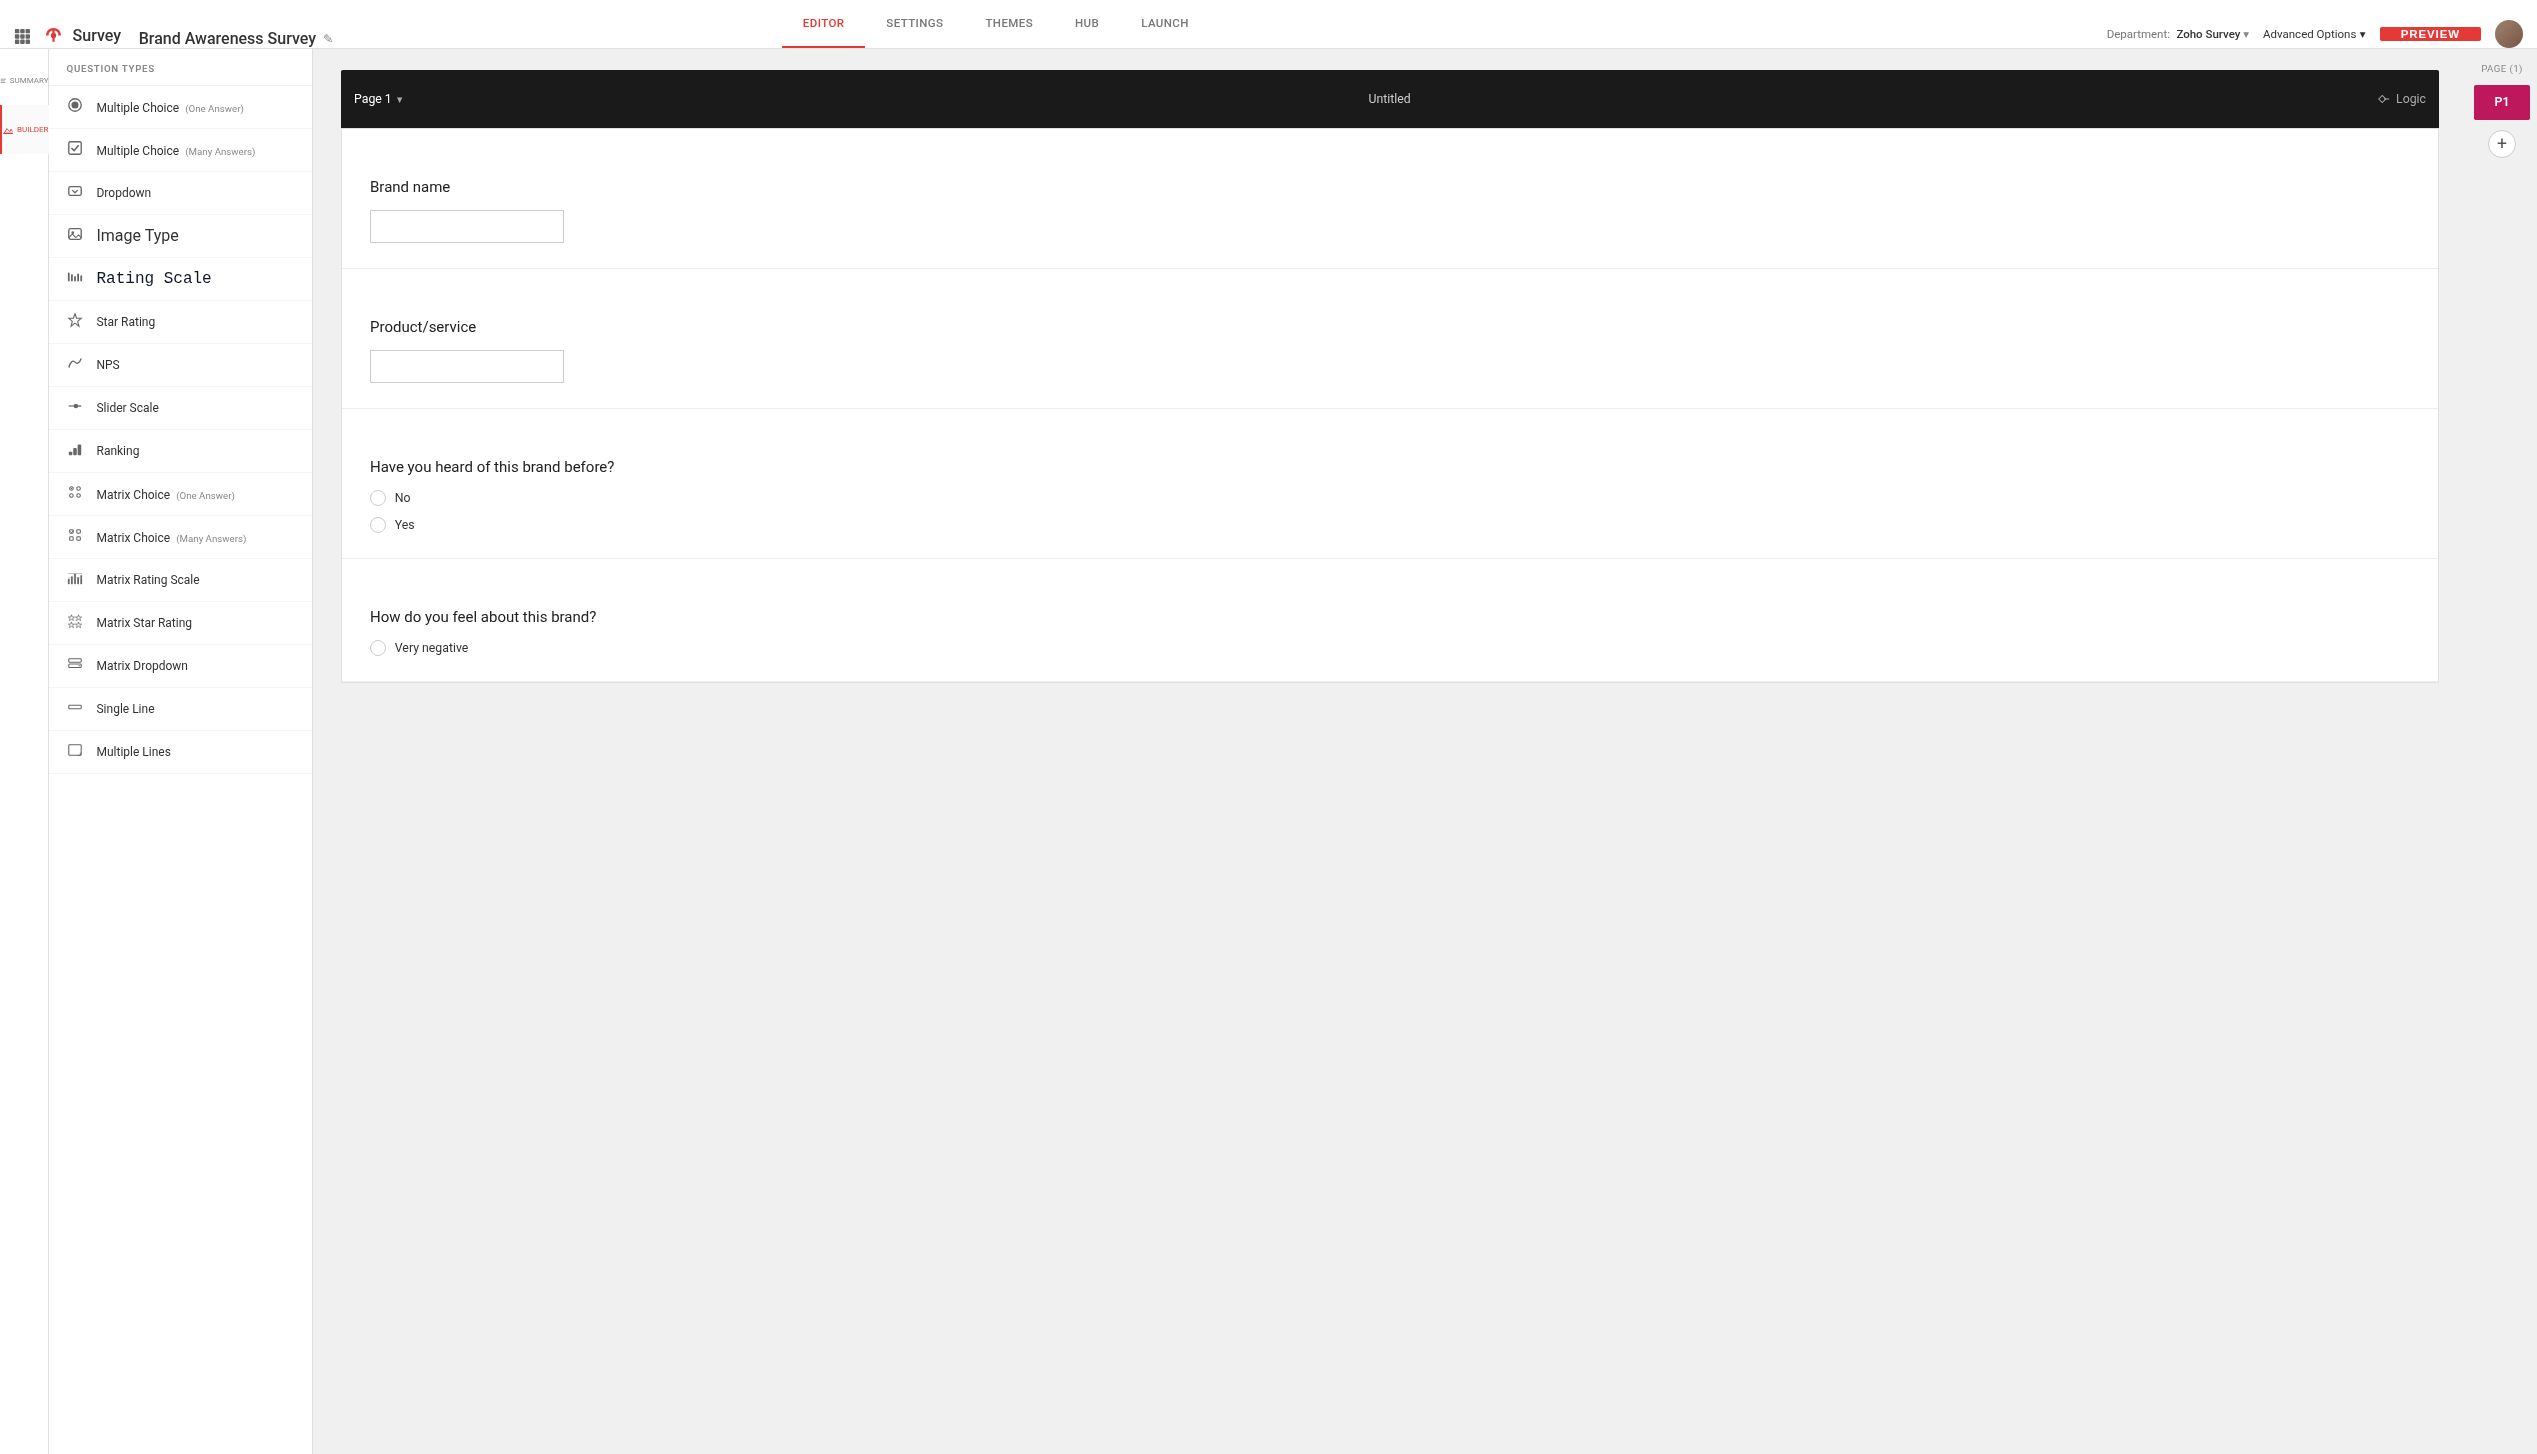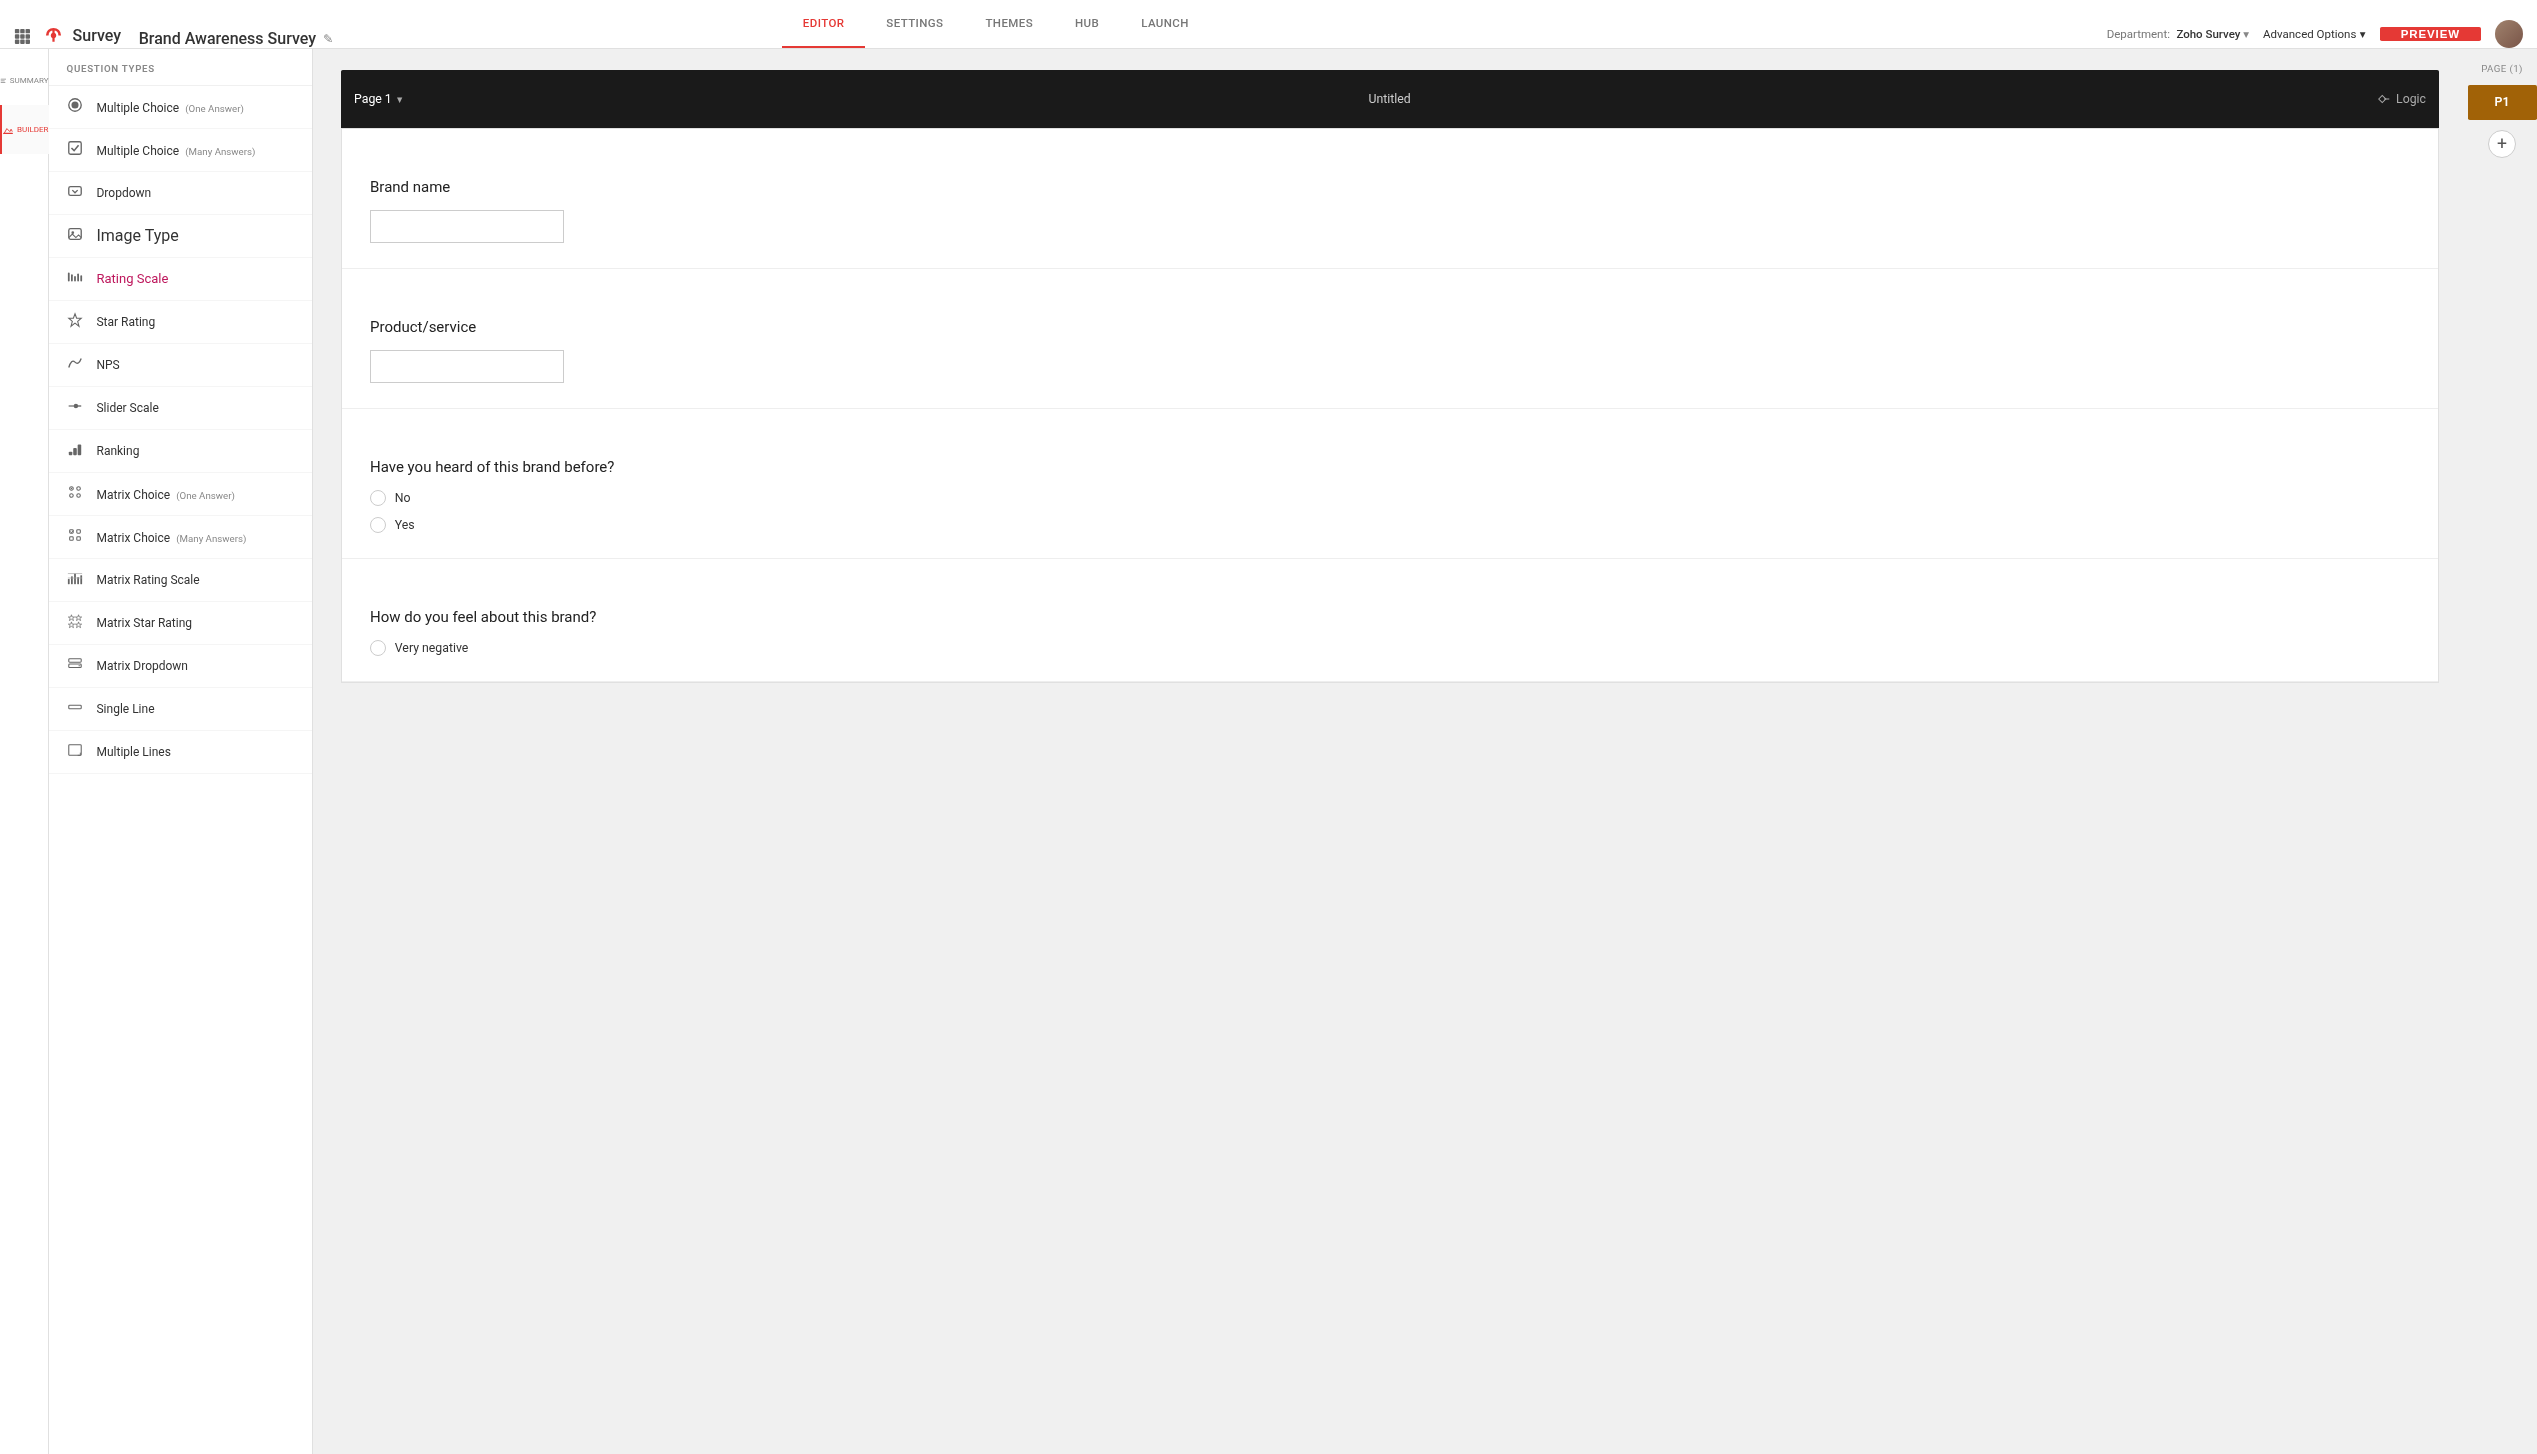--- a/index.html
+++ b/index.html
@@ -62,21 +62,21 @@
     .survey-question-block { padding: 25px 28px; border-bottom: 0.9px solid #eeeeee; margin-top: 24px; }
     .survey-question-text { font-size: 15px; color: #222; margin-bottom: 14px; }
     .survey-input-box { border: 0.9px solid #ccc; padding: 7px 10.6px; width: 194px; height: 33px; font-size: 11.5px; }
     .survey-radio-group { display: flex; flex-direction: column; gap: 10.6px; margin-top: 7px; }
     .survey-radio-item { display: flex; align-items: center; gap: 8.8px; font-size: 12.3px; color: #333; }
     .survey-radio { width: 16px; height: 16px; border: 1.8px solid #ccc; border-radius: 50%; background: #fff; flex-shrink: 0; }
 
     
     .right-panel { width: 70px; padding: 14px 7px; display: flex; flex-direction: column; align-items: center; gap: 10.6px; }
     .page-label { font-size: 9.7px; color: #888; letter-spacing: 0.4px; }
-    .page-thumb { width: 69px; height: 35px; background: #a16207; color: #fff; display: flex; align-items: center; justify-content: center; font-size: 12.3px; font-weight: 600; border-radius: 1.8px; cursor: pointer; }
+    .page-thumb { width: 56px; height: 35px; background: #be185d; color: #fff; display: flex; align-items: center; justify-content: center; font-size: 12.3px; font-weight: 600; border-radius: 1.8px; cursor: pointer; }
     .add-page-btn { width: 28px; height: 28px; border: 0.9px solid #ccc; border-radius: 50%; display: flex; align-items: center; justify-content: center; color: #555; cursor: pointer; font-size: 17.6px; background: #fff; }
   </style>
 </head>
 <body>
 
 <nav class="top-nav">
   <span class="nav-grid-icon">
     <svg width="16" height="16" viewBox="0 0 18 18" fill="none">
       <rect x="1" y="1" width="5" height="5" rx="1" fill="#666"></rect>
       <rect x="7" y="1" width="5" height="5" rx="1" fill="#666"></rect>
@@ -197,21 +197,21 @@
     <div class="sidebar-item">
       <span class="sidebar-item-icon">
         <svg width="16" height="16" viewBox="0 0 18 18">
           <rect x="1" y="4" width="2" height="10" rx="1" fill="#666"></rect>
           <rect x="4.5" y="6" width="2" height="8" rx="1" fill="#666"></rect>
           <rect x="8" y="8" width="2" height="6" rx="1" fill="#666"></rect>
           <rect x="11.5" y="5" width="2" height="9" rx="1" fill="#666"></rect>
           <rect x="15" y="7" width="2" height="7" rx="1" fill="#666"></rect>
         </svg>
       </span>
-      <span style="font-size:13px;color:#be185d;">Rating Scale</span>
+      <span style="font-size:16px;color:#0f172a;font-family:Liberation Mono, monospace;">Rating Scale</span>
     </div>
 
     <div class="sidebar-item">
       <span class="sidebar-item-icon">
         <svg width="16" height="16" viewBox="0 0 18 18">
             <path d="M9 2 L10.8 7 L16 7 L12 10.5 L13.5 16 L9 12.5 L4.5 16 L6 10.5 L2 7 L7.2 7 Z" stroke="#666" stroke-width="1.2" fill="none"></path>
           </svg>
       </span>
       <span style="font-size:12px;color:#333;">Star Rating</span>
     </div>

